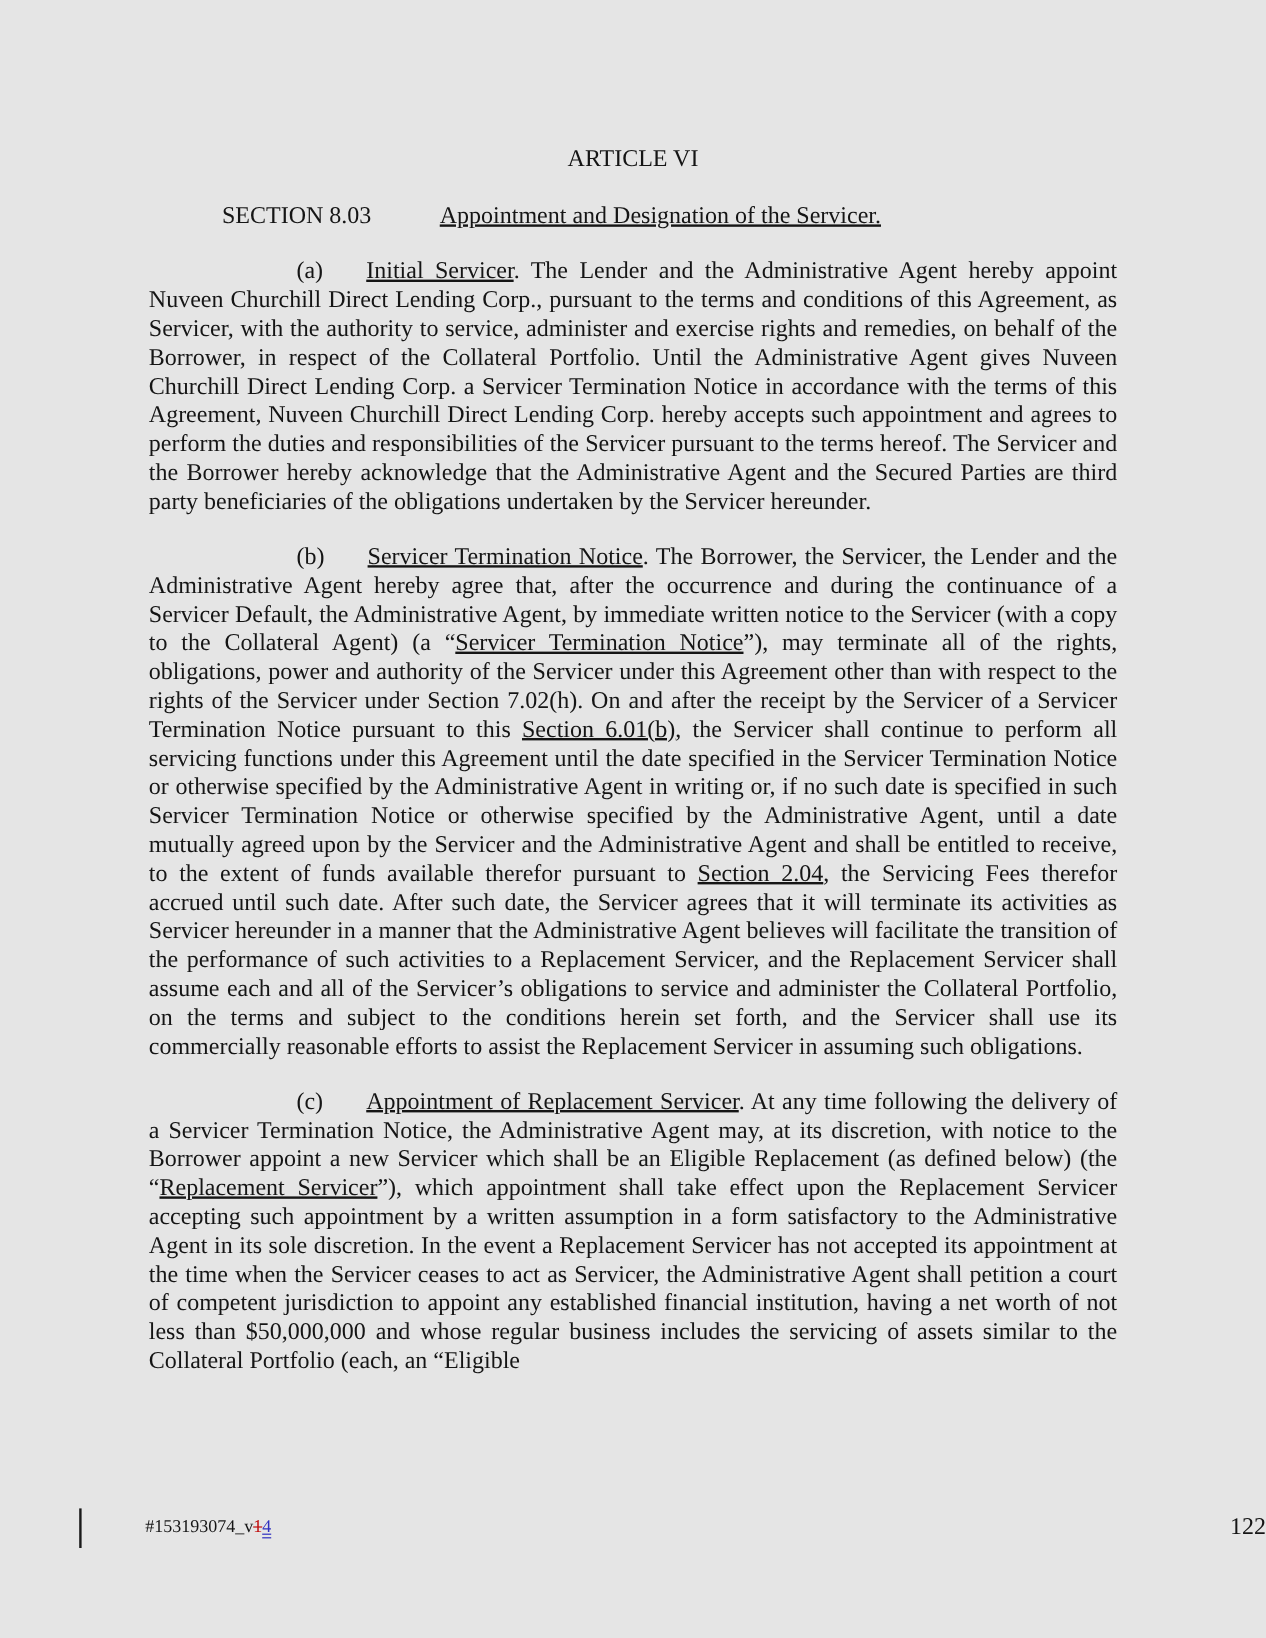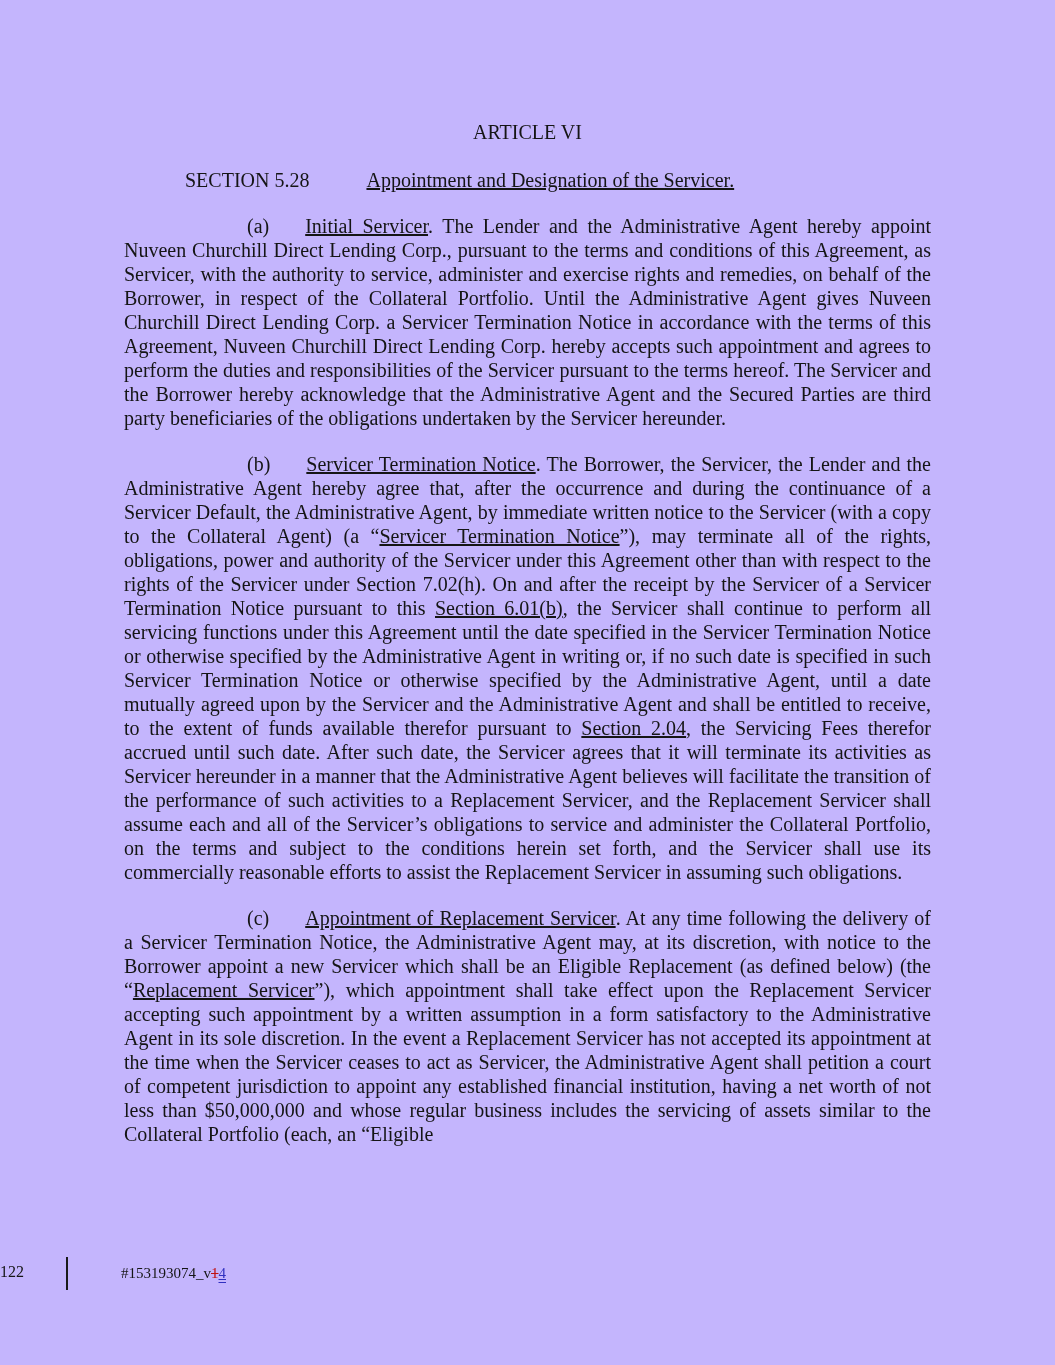--- a/index.html
+++ b/index.html
@@ -11,21 +11,21 @@
     width: 1055px;
     height: 1365px;
     position: relative;
     overflow: hidden;
     font-family: "Liberation Serif", serif;
     color: #151515;
   }
   .page {
     position: absolute;
     inset: 0;
-    background: #c4b5fd;
+    background: #e5e5e5;
   }
   .content {
     position: absolute;
     top: 120px;
     left: 124px;
     width: 807px;
     font-size: 20px;
     line-height: 24px;
   }
   .center-heading {
@@ -61,22 +61,22 @@
     top: 1263px;
     font-size: 15px;
     line-height: 20px;
     white-space: nowrap;
   }
   .footer-page {
     position: absolute;
     left: 0;
     width: 1055px;
     top: 1261px;
-    text-align: left;
-    font-size: 16px;
+    text-align: right;
+    font-size: 20px;
     line-height: 22px;
   }
   .change-bar {
     position: absolute;
     left: 66px;
     top: 1257px;
     width: 2px;
     height: 33px;
     background: #1a1a1a;
   }
@@ -92,21 +92,21 @@
 </style>
 </head>
 <body>
 
 <div class="page">
   <div class="content">
 
     <p class="center-heading">ARTICLE VI</p>
 
 
-    <p class="section-line"><span>SECTION 5.28</span><span class="tab-wide"></span><span class="u">Appointment and Designation of the Servicer.</span></p>
+    <p class="section-line"><span>SECTION 8.03</span><span class="tab-wide"></span><span class="u">Appointment and Designation of the Servicer.</span></p>
 
     <p class="para"><span>(a)</span><span class="tab"></span><span class="u">Initial Servicer</span><span>.  The Lender and the Administrative Agent hereby appoint Nuveen Churchill Direct Lending Corp., pursuant to the terms and conditions of this Agreement, as Servicer, with the authority to service, administer and exercise rights and remedies, on behalf of the Borrower, in respect of the Collateral Portfolio.  Until the Administrative Agent gives Nuveen Churchill Direct Lending Corp. a Servicer Termination Notice in accordance with the terms of this Agreement, Nuveen Churchill Direct Lending Corp. hereby accepts such appointment and agrees to perform the duties and responsibilities of the Servicer pursuant to the terms hereof.  The Servicer and the Borrower hereby acknowledge that the Administrative Agent and the Secured Parties are third party beneficiaries of the obligations undertaken by the Servicer hereunder.</span></p>
 
     <p class="para"><span>(b)</span><span class="tab"></span><span class="u">Servicer Termination Notice</span><span>.  The Borrower, the Servicer, the Lender and the Administrative Agent hereby agree that, after the occurrence and during the continuance of a Servicer Default, the Administrative Agent, by immediate written notice to the Servicer (with a copy to the Collateral Agent) (a “</span><span class="u">Servicer Termination Notice</span><span>”), may terminate all of the rights, obligations, power and authority of the Servicer under this Agreement other than with respect to the rights of the Servicer under Section 7.02(h).  On and after the receipt by the Servicer of a Servicer Termination Notice pursuant to this </span><span class="u">Section 6.01(b)</span><span>, the Servicer shall continue to perform all servicing functions under this Agreement until the date specified in the Servicer Termination Notice or otherwise specified by the Administrative Agent in writing or, if no such date is specified in such Servicer Termination Notice or otherwise specified by the Administrative Agent, until a date mutually agreed upon by the Servicer and the Administrative Agent and shall be entitled to receive, to the extent of funds available therefor pursuant to </span><span class="u">Section 2.04</span><span>, the Servicing Fees therefor accrued until such date.  After such date, the Servicer agrees that it will terminate its activities as Servicer hereunder in a manner that the Administrative Agent believes will facilitate the transition of the performance of such activities to a Replacement Servicer, and the Replacement Servicer shall assume each and all of the Servicer’s obligations to service and administer the Collateral Portfolio, on the terms and subject to the conditions herein set forth, and the Servicer shall use its commercially reasonable efforts to assist the Replacement Servicer in assuming such obligations.</span></p>
 
     <p class="para"><span>(c)</span><span class="tab"></span><span class="u">Appointment of Replacement Servicer</span><span>.  At any time following the delivery of a Servicer Termination Notice, the Administrative Agent may, at its discretion, with notice to the Borrower appoint a new Servicer which shall be an Eligible Replacement (as defined below) (the “</span><span class="u">Replacement Servicer</span><span>”), which appointment shall take effect upon the Replacement Servicer accepting such appointment by a written assumption in a form satisfactory to the Administrative Agent in its sole discretion.  In the event a Replacement Servicer has not accepted its appointment at the time when the Servicer ceases to act as Servicer, the Administrative Agent shall petition a court of competent jurisdiction to appoint any established financial institution, having a net worth of not less than $50,000,000 and whose regular business includes the servicing of assets similar to the Collateral Portfolio (each, an “Eligible</span></p>
 
   </div>
 
   <div class="change-bar"></div>

